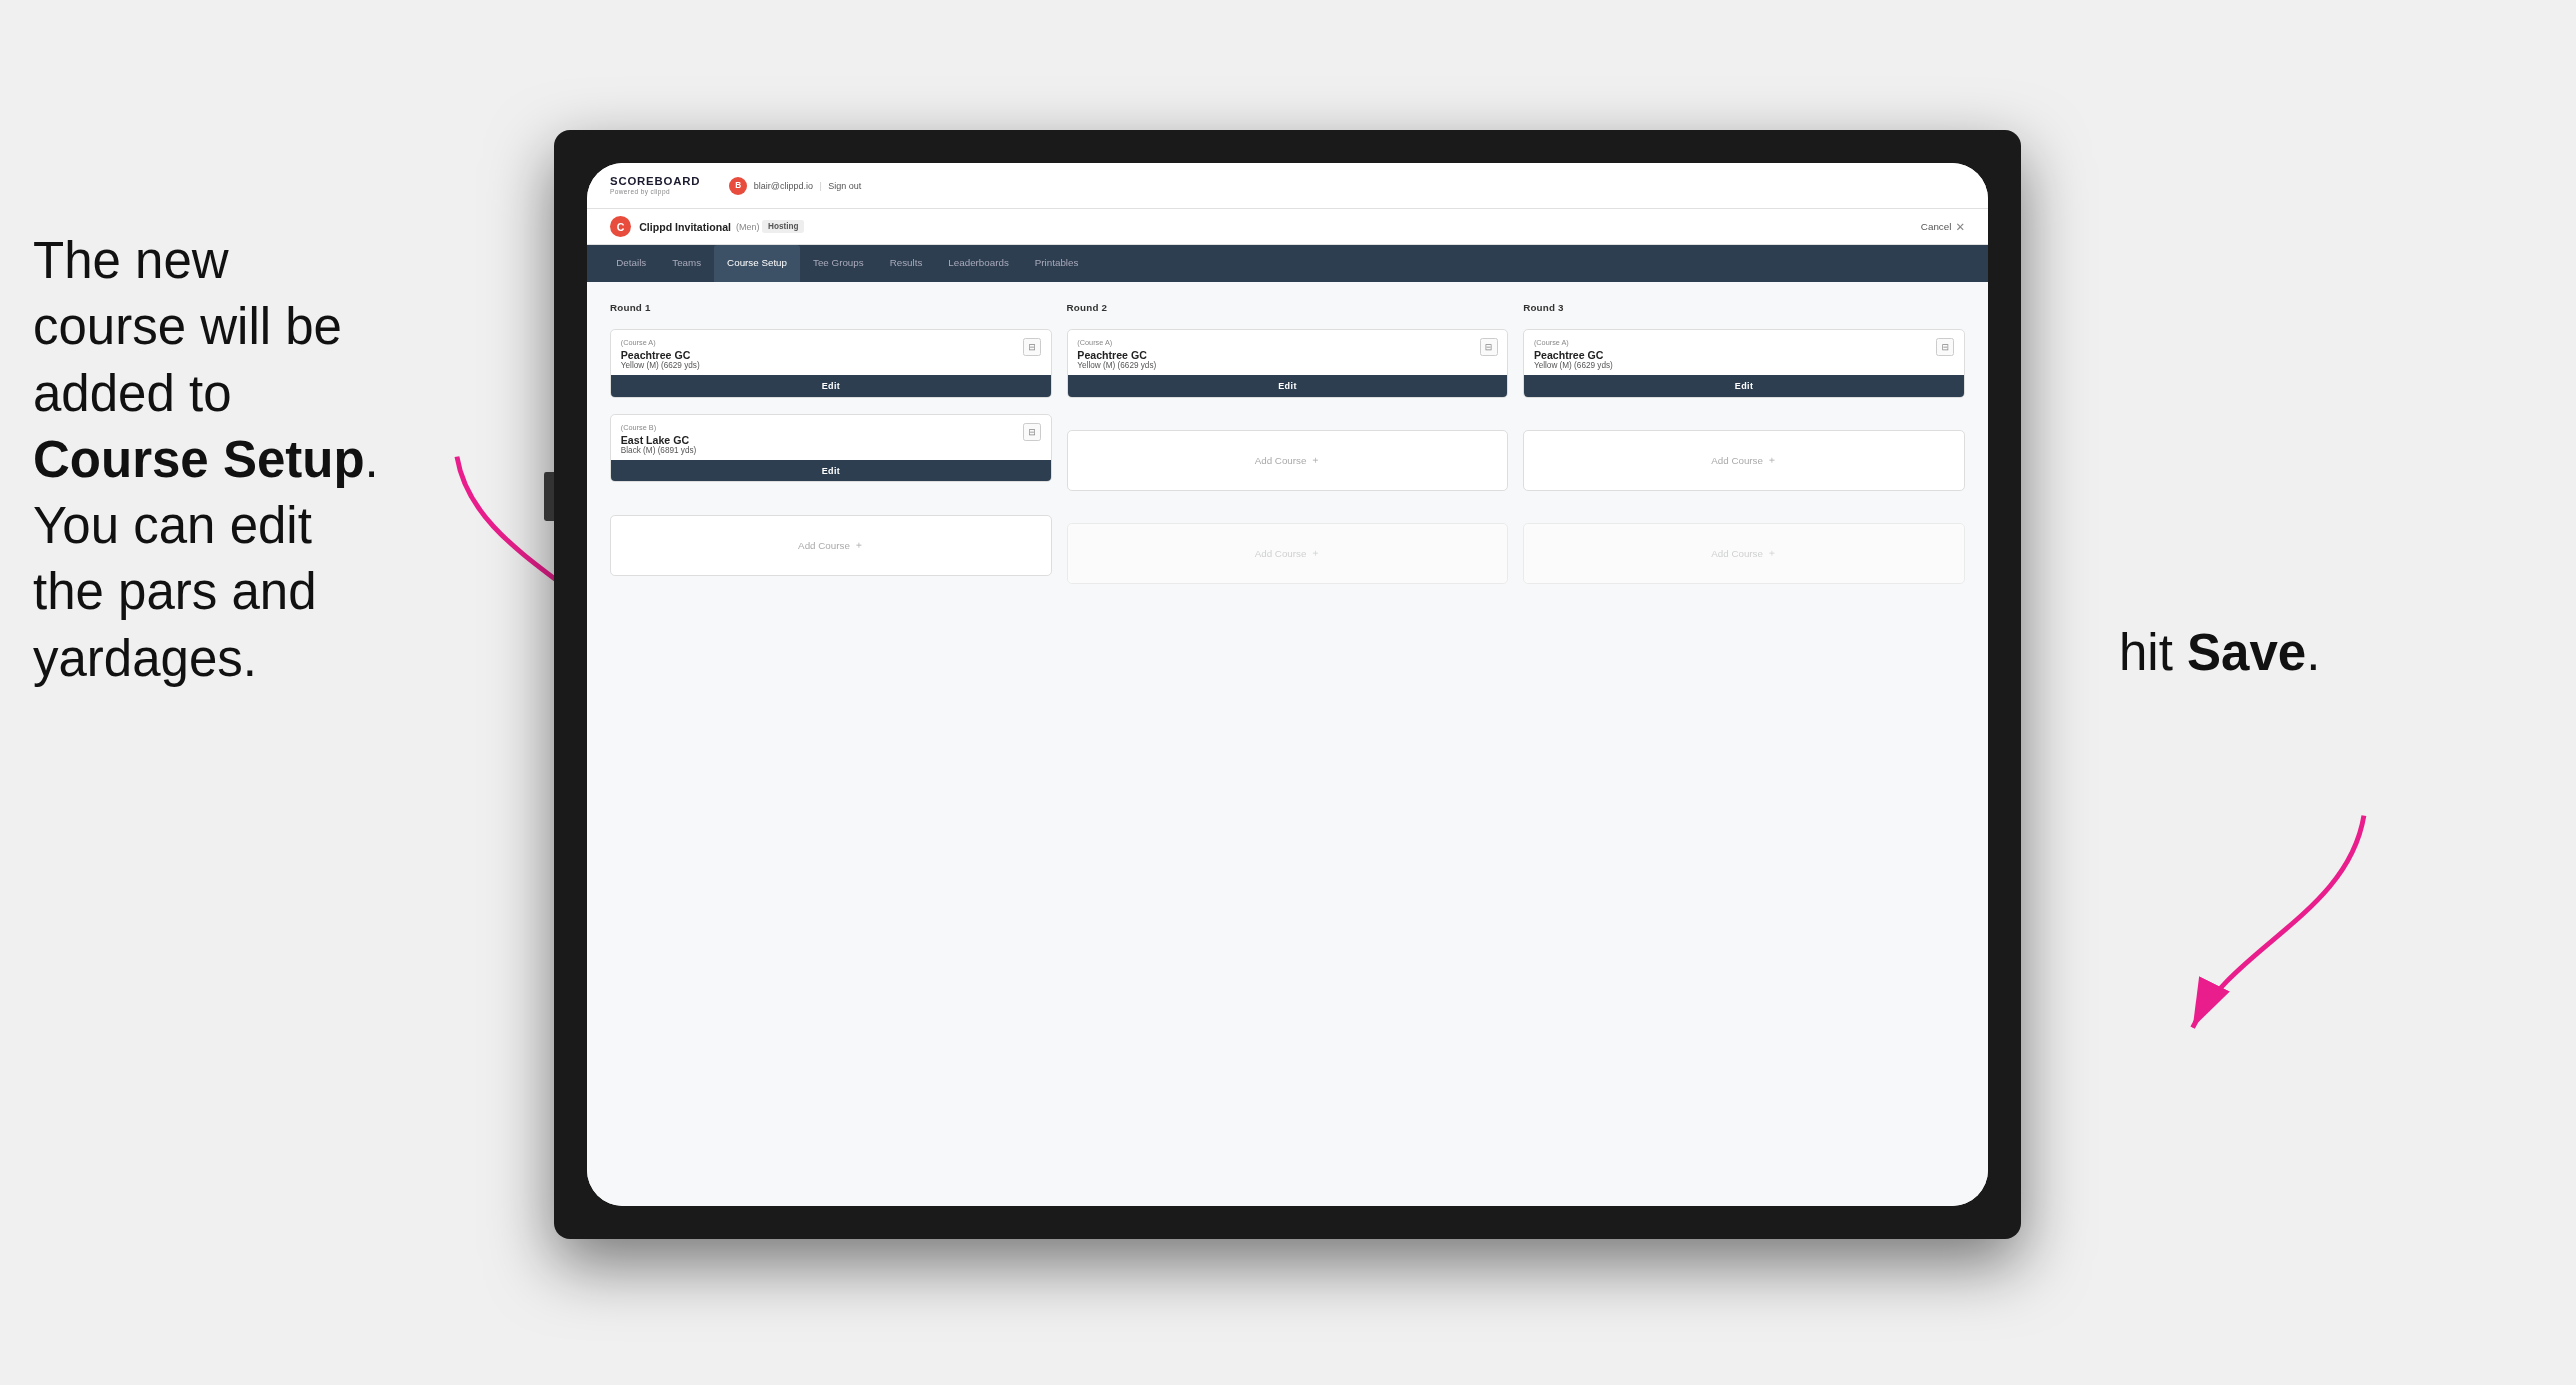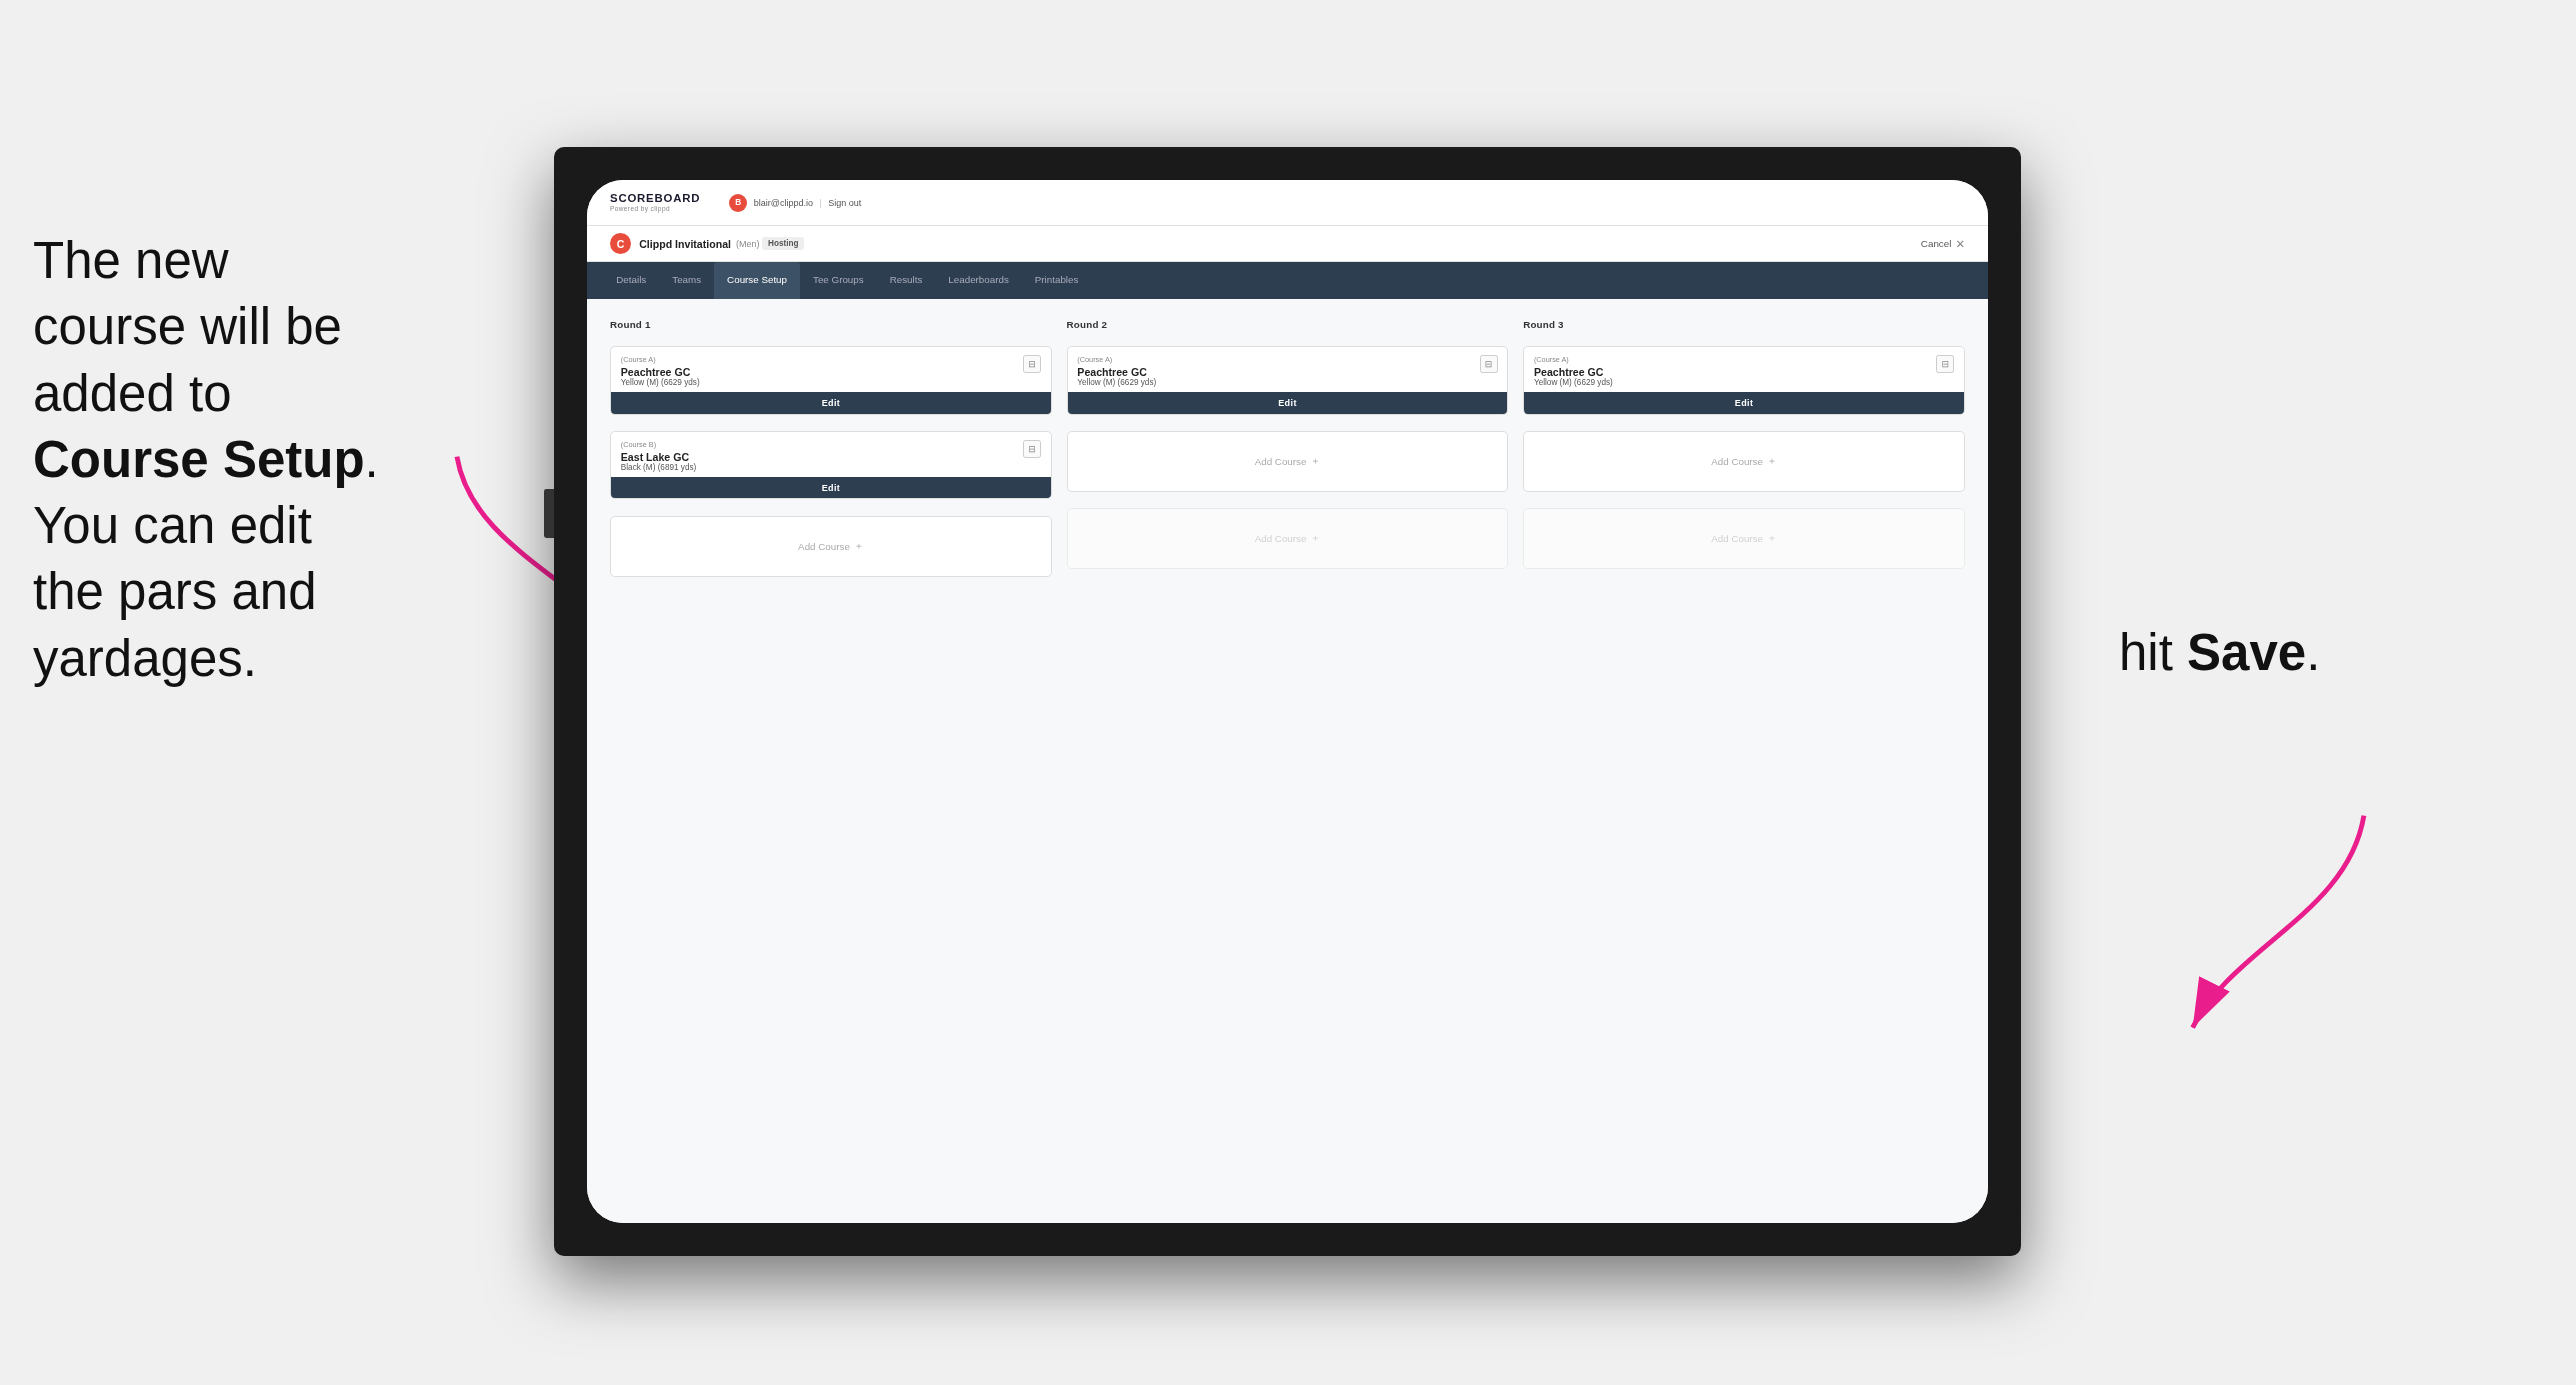--- a/index.html
+++ b/index.html
@@ -34,25 +34,25 @@
       color: #111;
       width: 424px;
       text-align: left;
     }
     .annotation-right strong { font-weight: 900; }
 
     
     .tablet-shell {
       position: absolute;
       left: 554px;
-      top: 147px;
+      top: 130px;
       width: 1467px;
       height: 1109px;
       background: #1a1a1a;
-      border-radius: 10px;
+      border-radius: 16px;
       box-shadow: 0 24.5px 65px rgba(0,0,0,0.5);
     }
 
     
     .tablet-screen {
       position: absolute;
       top: 33px;
       left: 33px;
       right: 33px;
       bottom: 33px;
@@ -321,20 +321,21 @@
     .add-course-card {
       background: #fff;
       border: 0.8px solid #ddd;
       border-radius: 4.9px;
       margin-bottom: 8.2px;
       display: flex;
       align-items: center;
       justify-content: center;
       padding: 23px 0;
       cursor: pointer;
+      margin-top: 16px;
     }
 
     .add-course-text {
       font-size: 9.8px;
       color: #aaa;
       display: flex;
       align-items: center;
       gap: 4.1px;
     }
 

